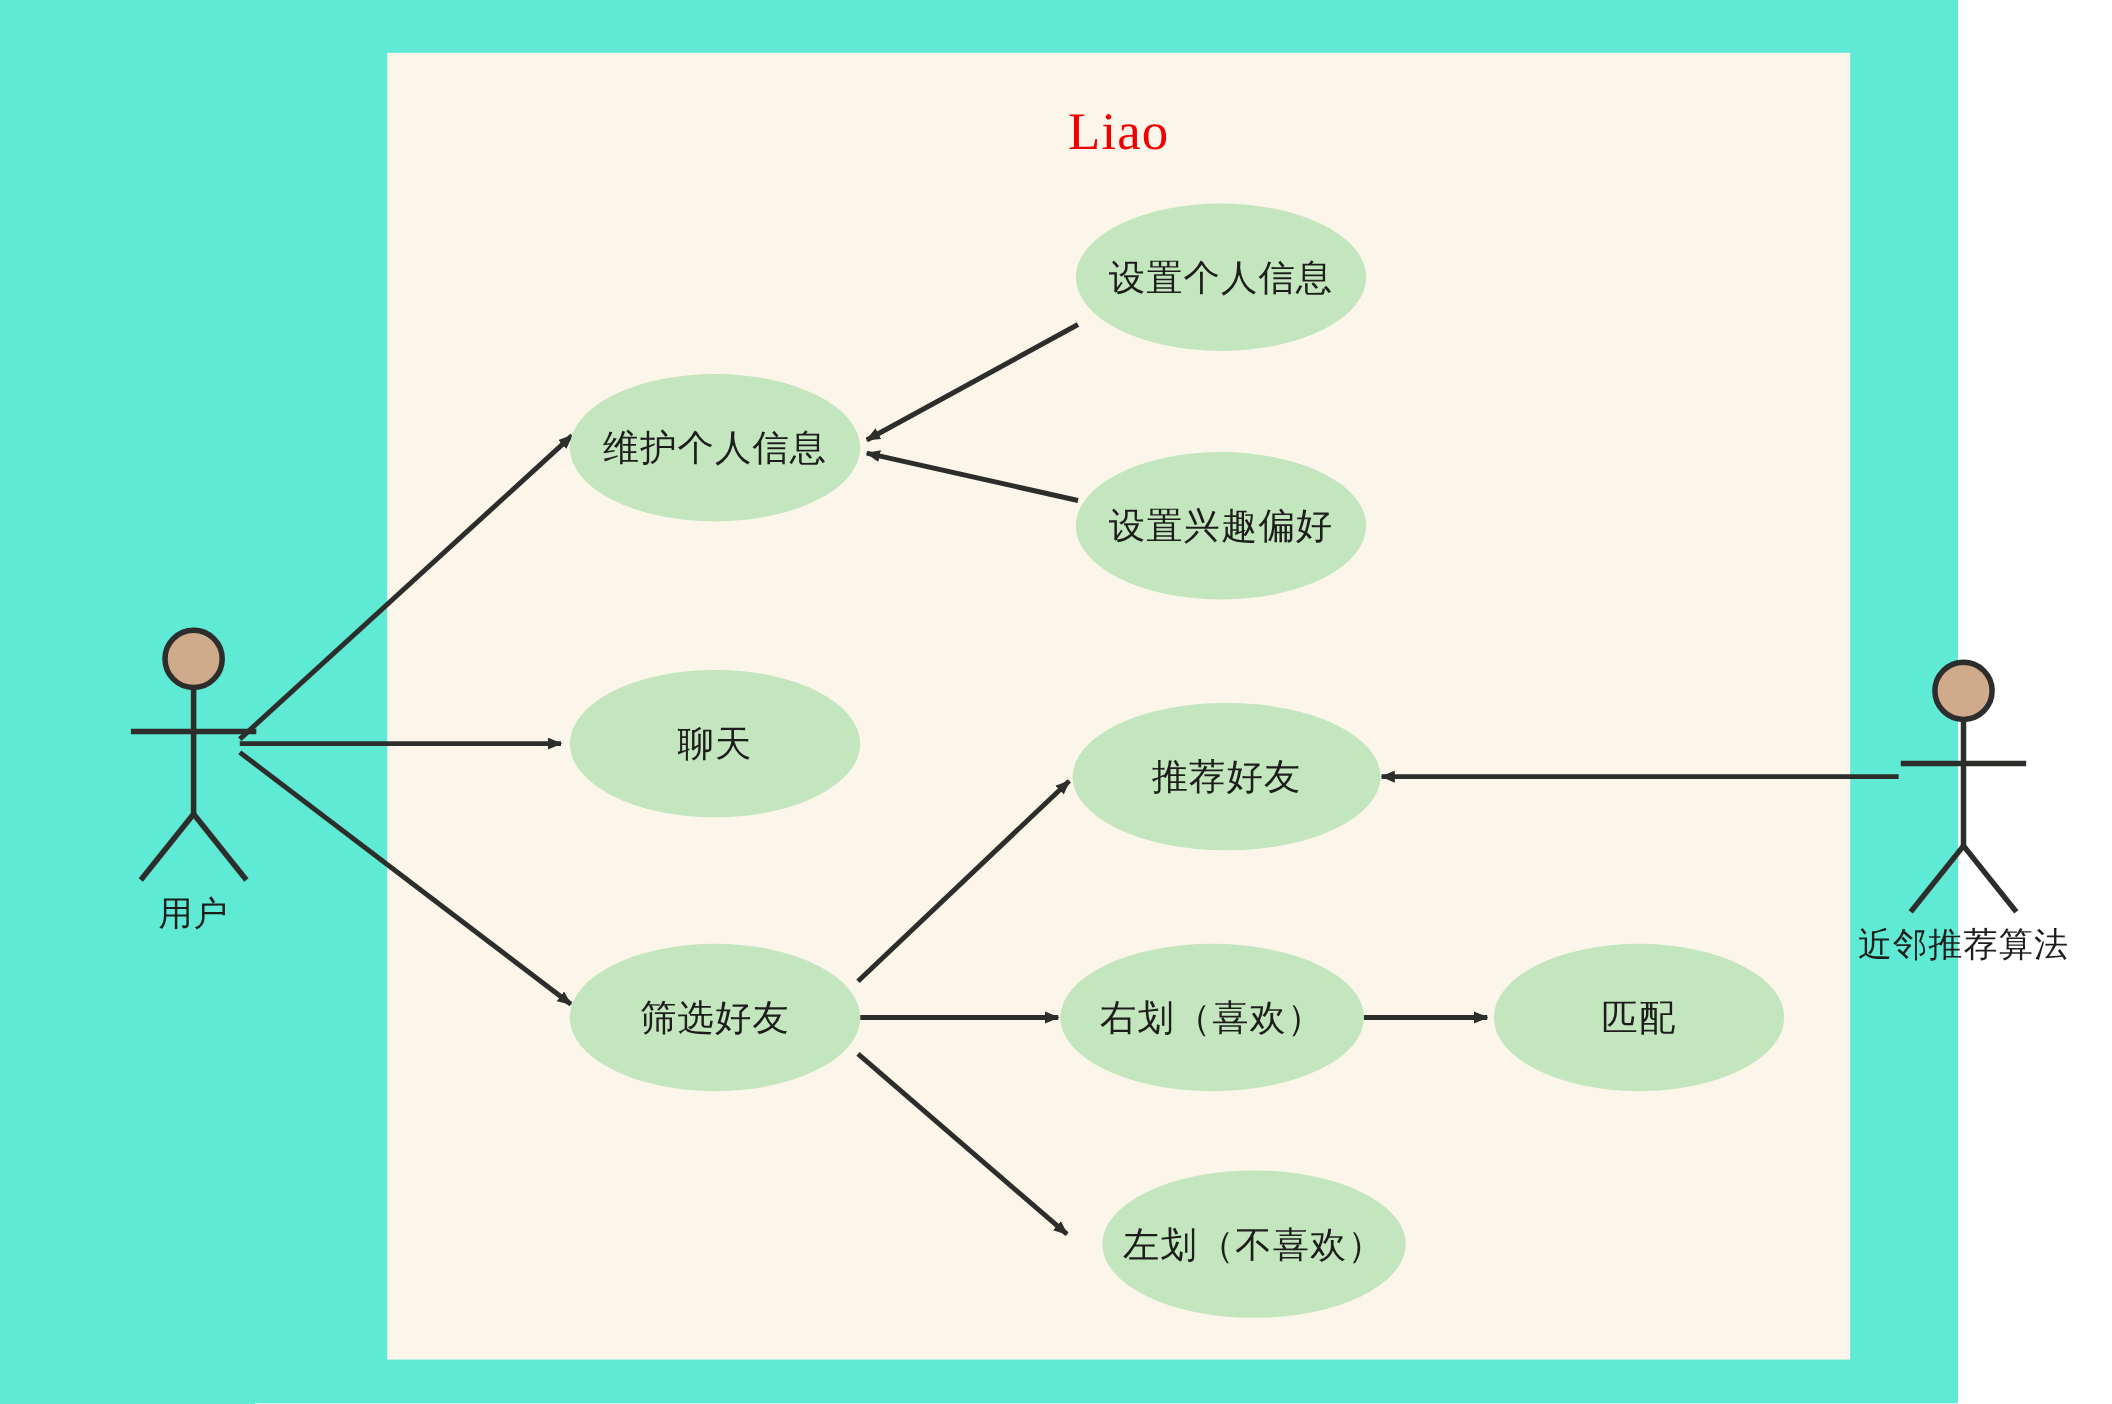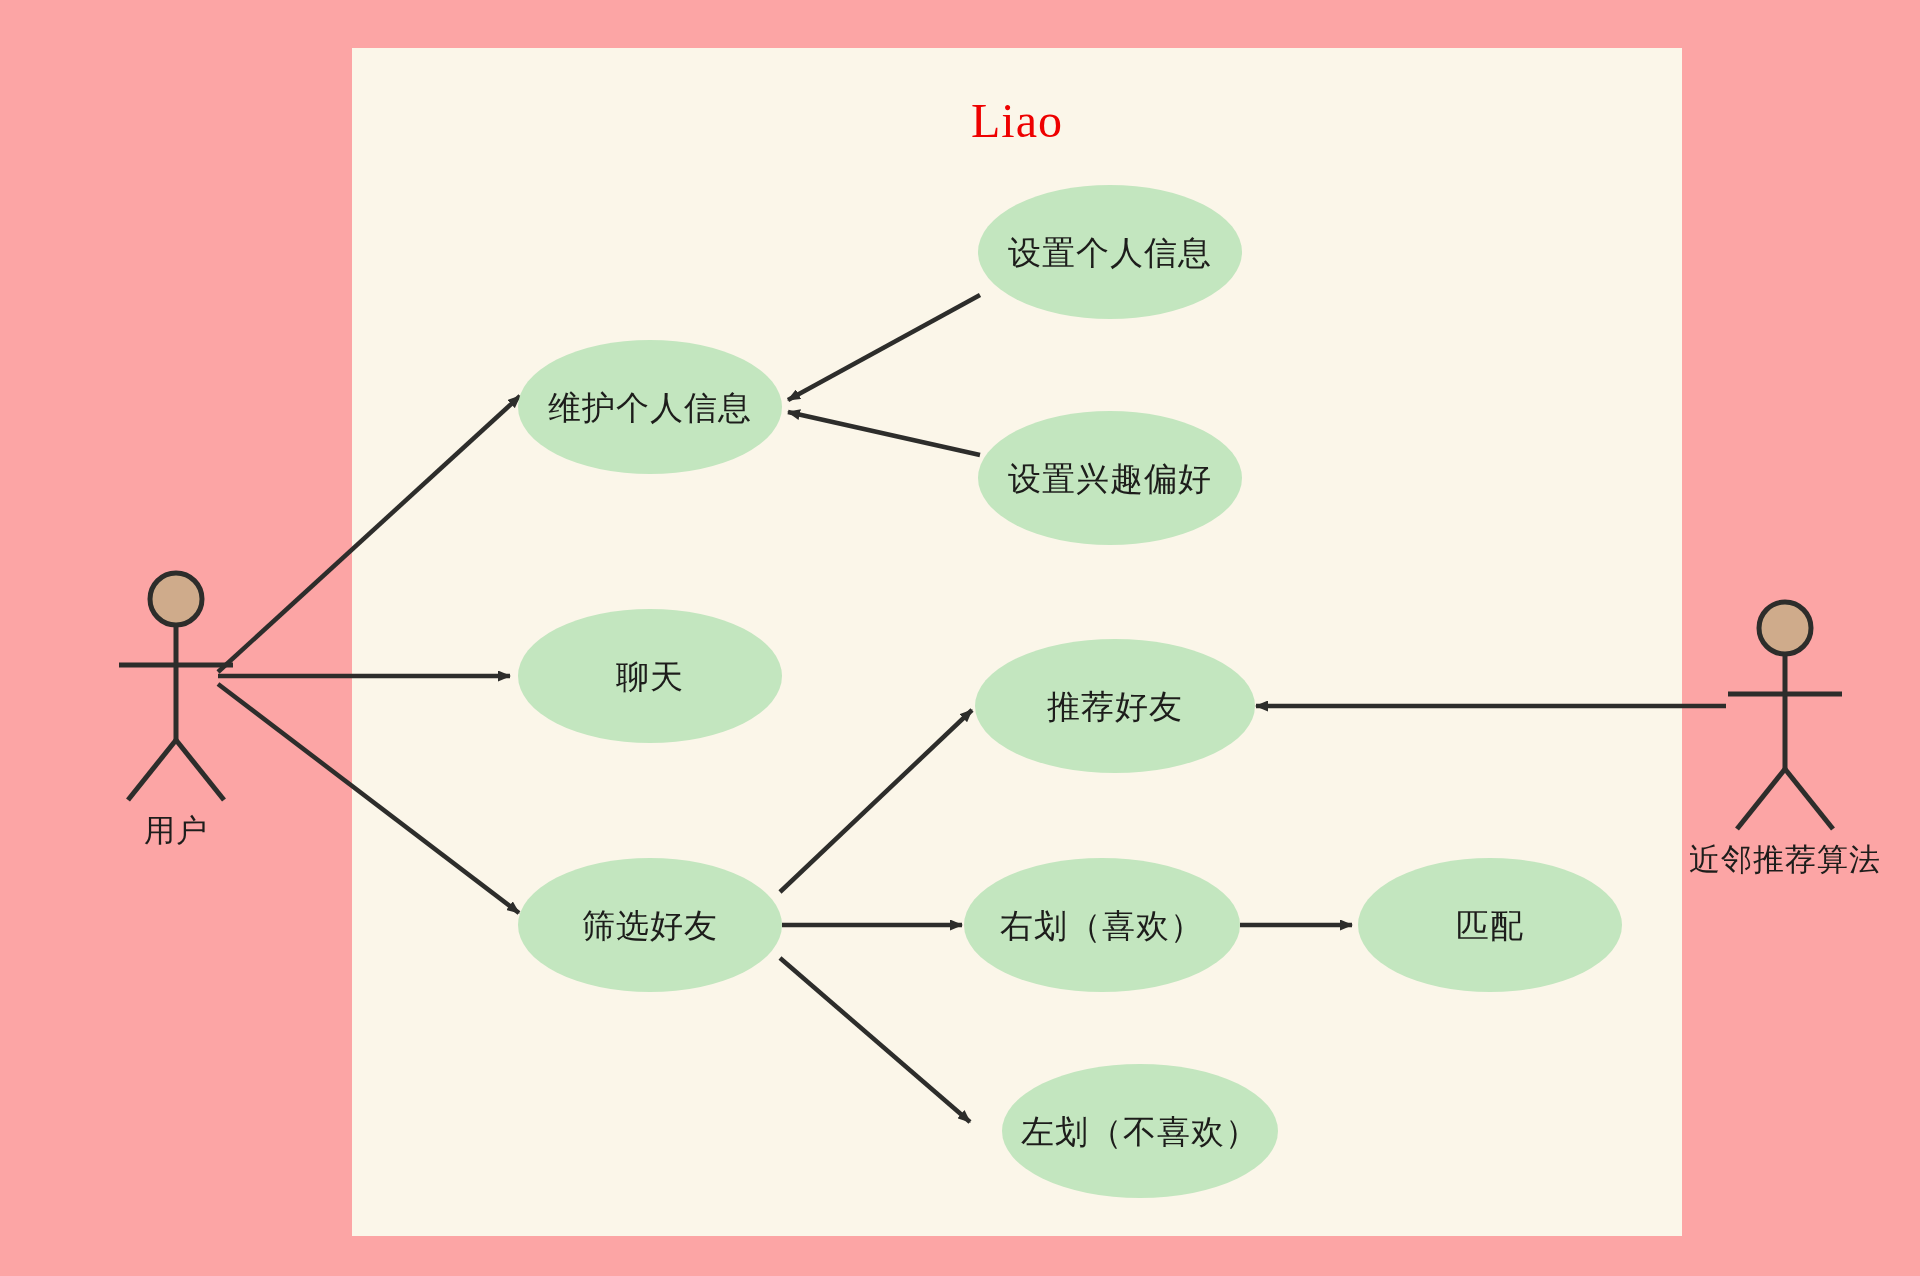--- a/index.html
+++ b/index.html
@@ -8,23 +8,23 @@
     background: #ffffff;
   }
   body {
     width: 1920px;
     height: 1276px;
     font-family: "Liberation Sans", "DejaVu Sans", sans-serif;
     overflow: hidden;
   }
   #diagram-root {
     position: relative;
-    width: 1920px;
+    width: 1780px;
     height: 1276px;
-    background: #fca5a5;
+    background: #5eead4;
   }
   svg.diagram-canvas {
     display: block;
     width: 1920px;
     height: 1276px;
   }
   .usecase-label {
     font-family: "Liberation Sans", "DejaVu Sans", sans-serif;
     font-size: 33px;
     fill: #1d1d1b;

